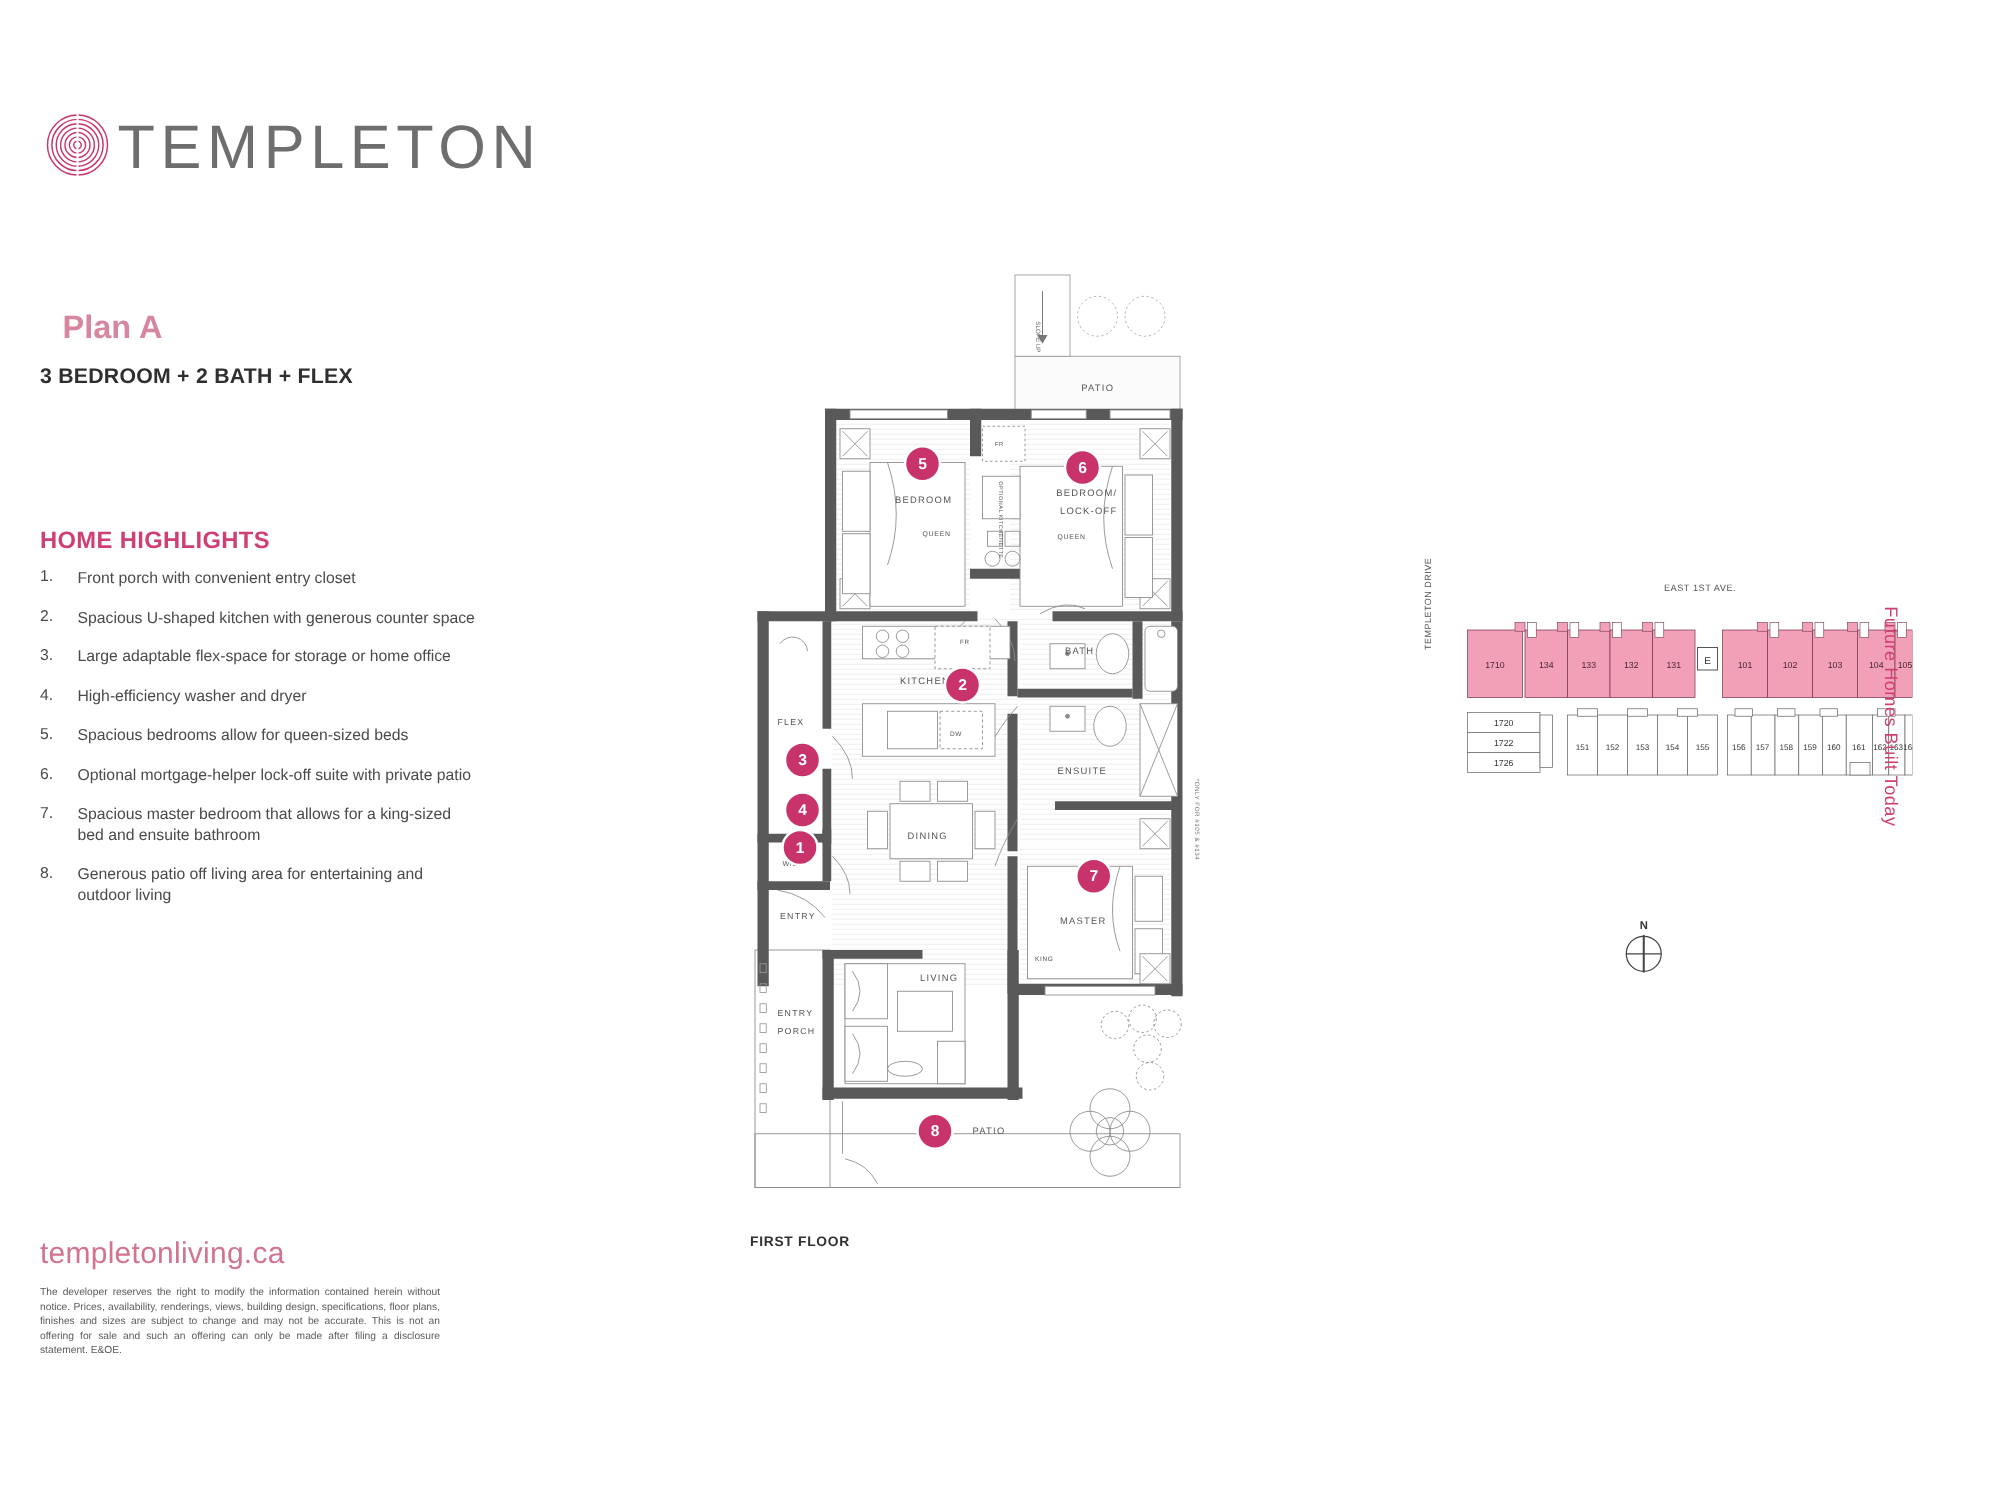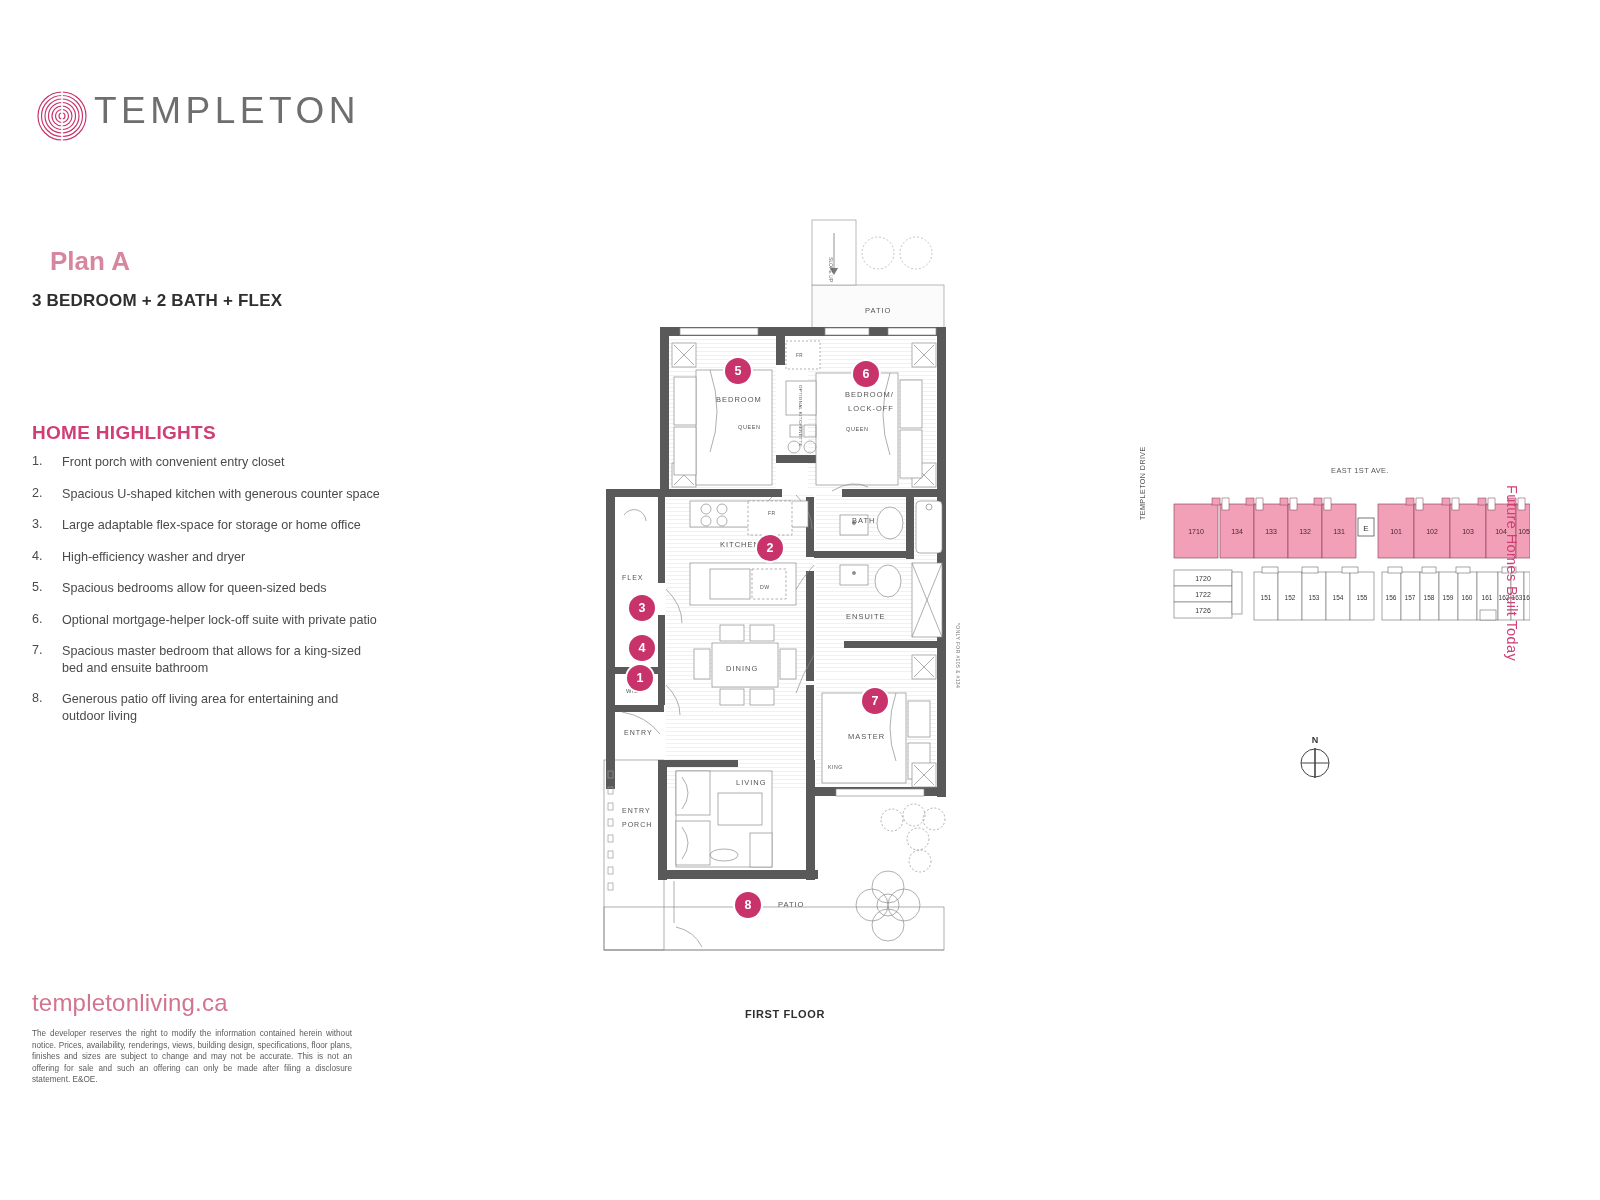--- a/index.html
+++ b/index.html
@@ -11,21 +11,21 @@
   .page{position:absolute;left:0;top:0;width:1600px;height:1200px;}
 
   
   .left-col{position:absolute;left:32px;top:86px;width:400px;}
 
   .brandwrap{position:relative;height:200px;}
   .logo-mark{position:absolute;left:0;top:0;width:60px;height:60px;}
   .logo-mark .spiral{position:absolute;left:0;top:0;}
   .brand-name{
     position:absolute;left:62px;top:4px;
-    font-size:37px;letter-spacing:4.5px;color:#6e6e6e;font-weight:400;
+    font-size:49px;letter-spacing:4.5px;color:#6e6e6e;font-weight:400;
   }
   .realtor-wm{
     position:absolute;left:-28px;top:0px;width:190px;height:200px;
     opacity:.62;pointer-events:none;
   }
   .plan-label{
     position:absolute;left:18px;top:160px;
     font-size:26px;color:#d0718f;font-weight:700;opacity:.85;
   }
 
@@ -57,22 +57,22 @@
   
   .fp{position:absolute;left:600px;top:215px;width:370px;height:745px;}
   .fp svg{display:block;}
   .badge{
     position:absolute;width:26px;height:26px;border-radius:50%;
     background:#c8336b;color:#fff;font-size:12.5px;font-weight:bold;
     display:flex;align-items:center;justify-content:center;
     box-shadow:0 0 0 2px #fff;
   }
   .fp-caption{
-    position:absolute;left:600px;top:988px;width:370px;text-align:center;
-    font-size:11px;font-weight:bold;color:#2f2f2f;letter-spacing:.6px;margin-top:20px;
+    position:absolute;left:600px;top:988px;width:370px;
+    font-size:11px;font-weight:bold;color:#2f2f2f;letter-spacing:.6px;
   }
 
   
   .keyplan{position:absolute;left:1150px;top:460px;width:380px;height:180px;}
   .kp-street{
     position:absolute;left:110px;top:6px;width:200px;text-align:center;
     font-size:7.4px;color:#555;letter-spacing:.4px;
   }
   .kp-drive{
     position:absolute;left:-12px;top:60px;

